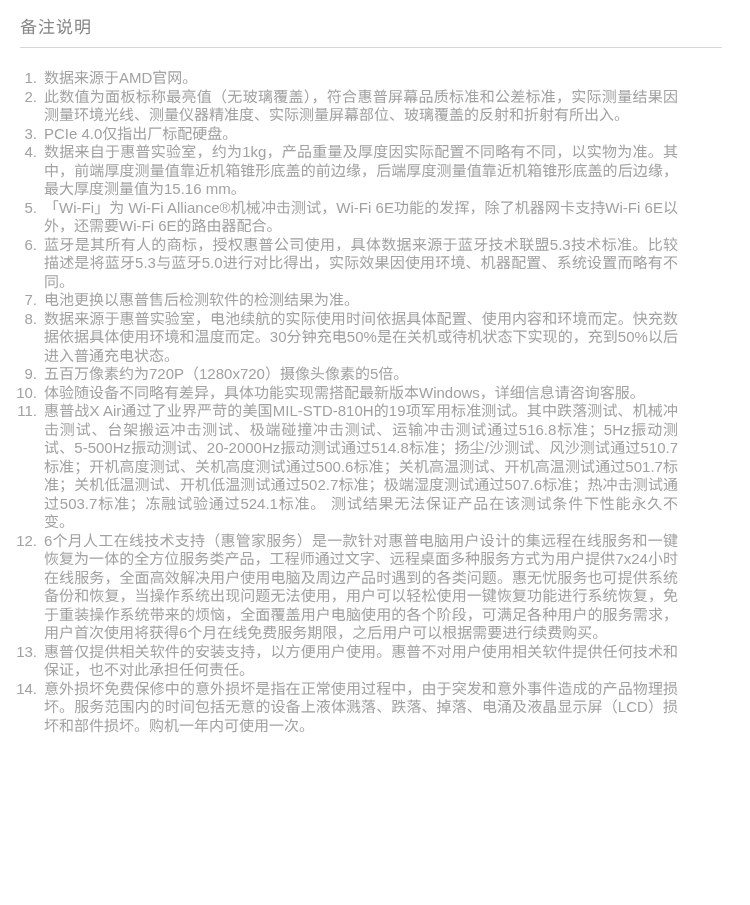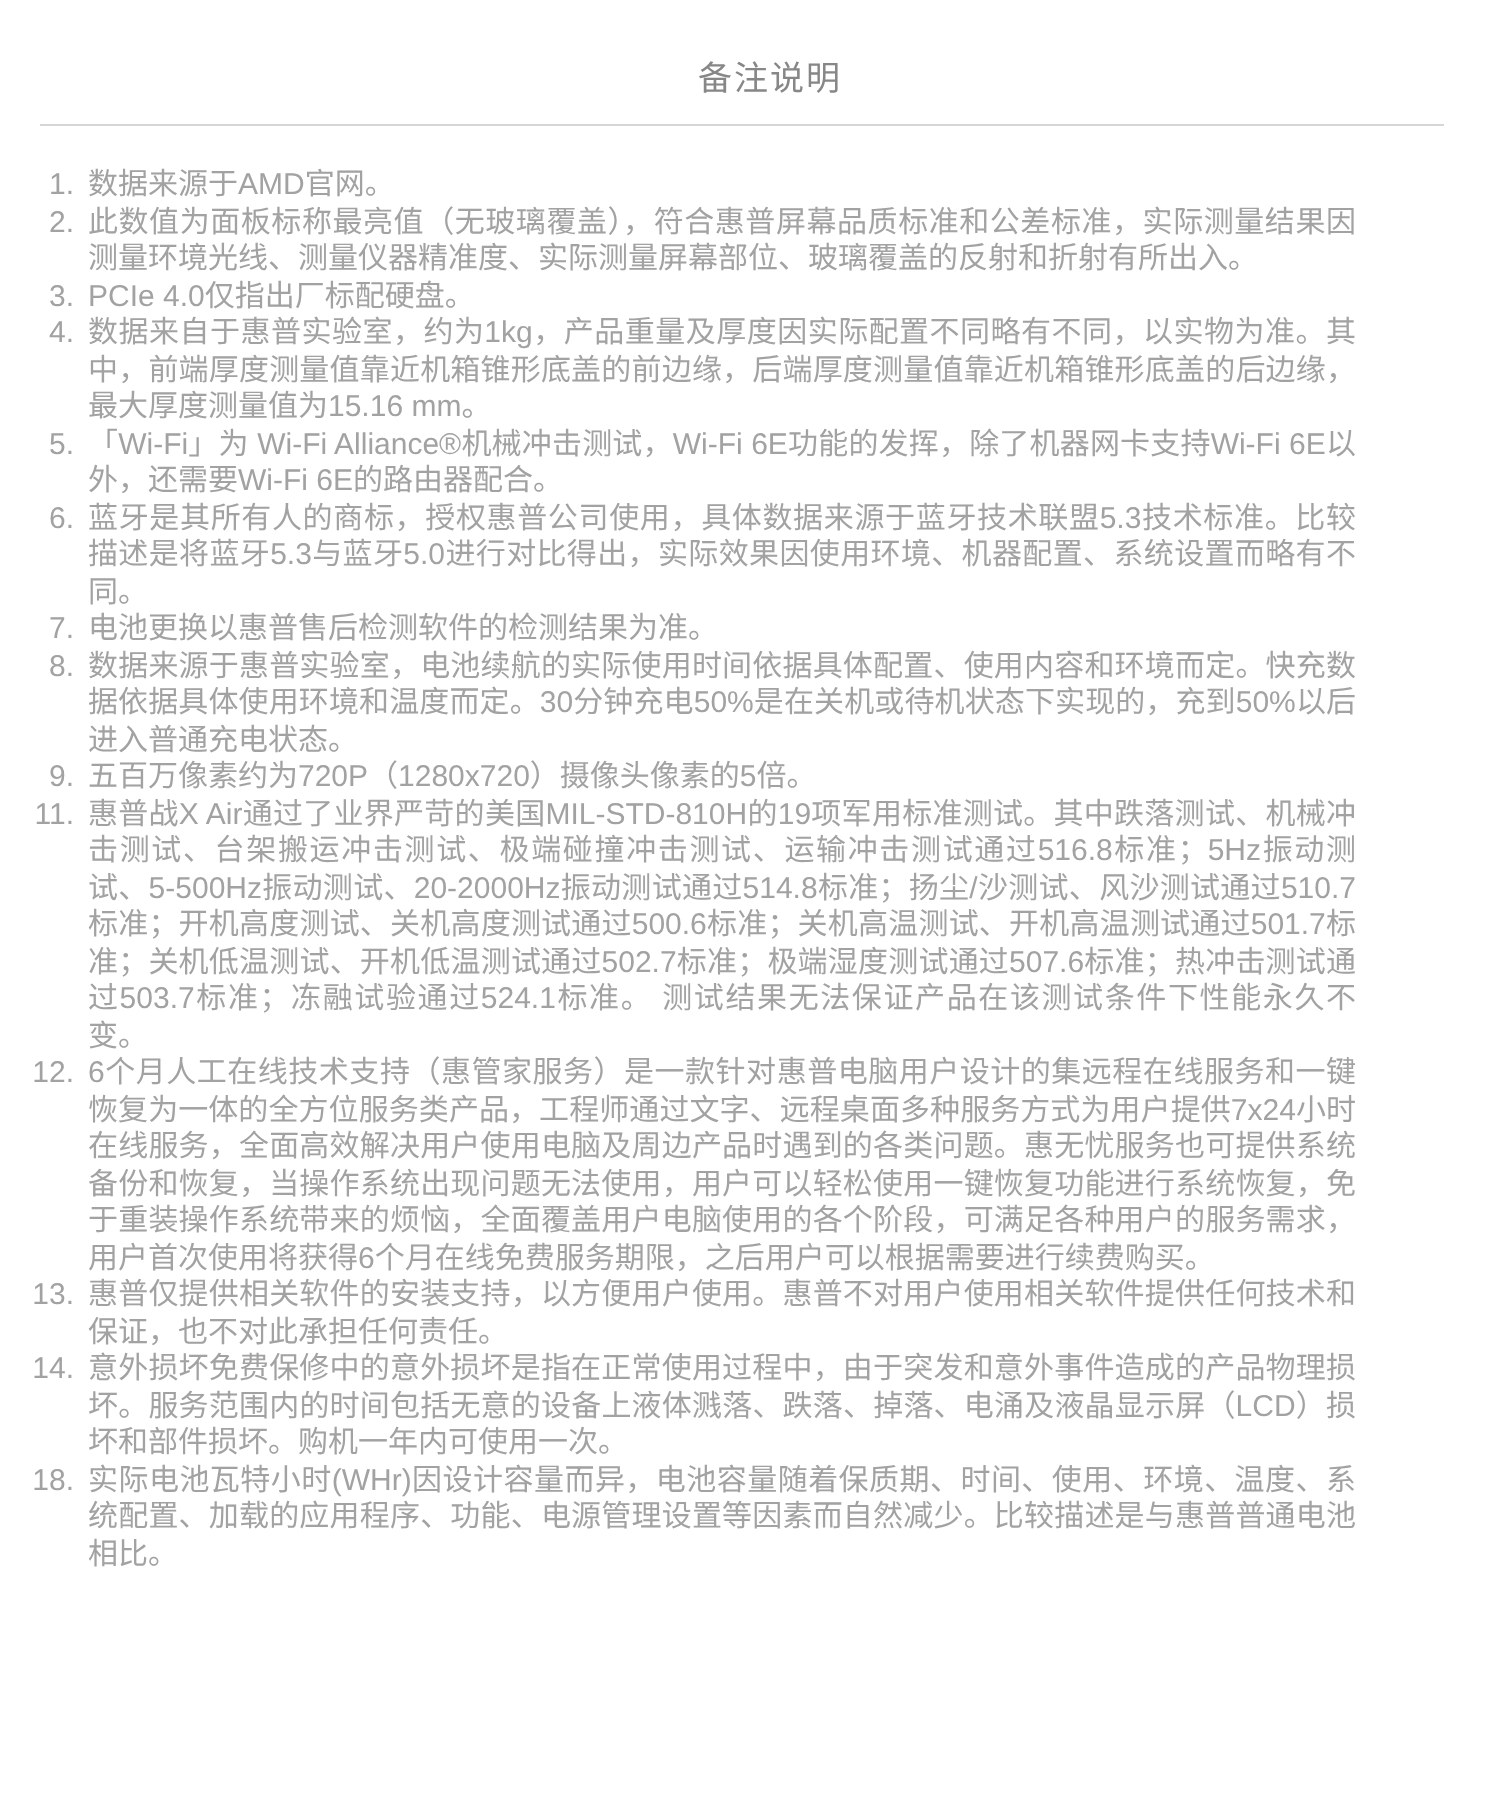--- a/index.html
+++ b/index.html
@@ -12,28 +12,27 @@
   html,body{ margin:0; padding:0; }
   body{
     width:750px;
     height:905px;
     background:var(--bg);
     font-family:"Liberation Sans", sans-serif;
     overflow:hidden;
   }
   .page{ width:750px; }
   .title{
-    margin:12px;
+    margin:0;
     padding:18px 0 0 20px;
     font-size:17px;
     font-weight:400;
     color:var(--title-color);
     letter-spacing:1px;
     line-height:1.2;
-    text-align:center;
   }
   .divider{
     border-bottom:1px solid var(--divider-color);
     margin:9px 28px 0 20px;
     height:0;
   }
   .list{
     margin:0;
     padding:21px 72px 0 12px;
     list-style:none;
@@ -102,20 +101,24 @@
   <li class="item">
     <span class="num">8.</span>
     <span class="txt">数据来源于惠普实验室，电池续航的实际使用时间依据具体配置、使用内容和环境而定。快充数据依据具体使用环境和温度而定。30分钟充电50%是在关机或待机状态下实现的，充到50%以后进入普通充电状态。</span>
   </li>
 
   <li class="item">
     <span class="num">9.</span>
     <span class="txt">五百万像素约为720P（1280x720）摄像头像素的5倍。</span>
   </li>
 
+  <li class="item">
+    <span class="num">10.</span>
+    <span class="txt">体验随设备不同略有差异，具体功能实现需搭配最新版本Windows，详细信息请咨询客服。</span>
+  </li>
 
   <li class="item">
     <span class="num">11.</span>
     <span class="txt">惠普战X Air通过了业界严苛的美国MIL-STD-810H的19项军用标准测试。其中跌落测试、机械冲击测试、台架搬运冲击测试、极端碰撞冲击测试、运输冲击测试通过516.8标准；5Hz振动测试、5-500Hz振动测试、20-2000Hz振动测试通过514.8标准；扬尘/沙测试、风沙测试通过510.7标准；开机高度测试、关机高度测试通过500.6标准；关机高温测试、开机高温测试通过501.7标准；关机低温测试、开机低温测试通过502.7标准；极端湿度测试通过507.6标准；热冲击测试通过503.7标准；冻融试验通过524.1标准。 测试结果无法保证产品在该测试条件下性能永久不变。</span>
   </li>
 
   <li class="item">
     <span class="num">12.</span>
     <span class="txt">6个月人工在线技术支持（惠管家服务）是一款针对惠普电脑用户设计的集远程在线服务和一键恢复为一体的全方位服务类产品，工程师通过文字、远程桌面多种服务方式为用户提供7x24小时在线服务，全面高效解决用户使用电脑及周边产品时遇到的各类问题。惠无忧服务也可提供系统备份和恢复，当操作系统出现问题无法使用，用户可以轻松使用一键恢复功能进行系统恢复，免于重装操作系统带来的烦恼，全面覆盖用户电脑使用的各个阶段，可满足各种用户的服务需求，用户首次使用将获得6个月在线免费服务期限，之后用户可以根据需要进行续费购买。</span>
   </li>
@@ -126,19 +129,15 @@
   </li>
 
   <li class="item">
     <span class="num">14.</span>
     <span class="txt">意外损坏免费保修中的意外损坏是指在正常使用过程中，由于突发和意外事件造成的产品物理损坏。服务范围内的时间包括无意的设备上液体溅落、跌落、掉落、电涌及液晶显示屏（LCD）损坏和部件损坏。购机一年内可使用一次。</span>
   </li>
 
 
 
 
-  <li class="item">
-    <span class="num">18.</span>
-    <span class="txt">实际电池瓦特小时(WHr)因设计容量而异，电池容量随着保质期、时间、使用、环境、温度、系统配置、加载的应用程序、功能、电源管理设置等因素而自然减少。比较描述是与惠普普通电池相比。</span>
-  </li>
 
 </ol>
 </div>
 
 </body></html>

